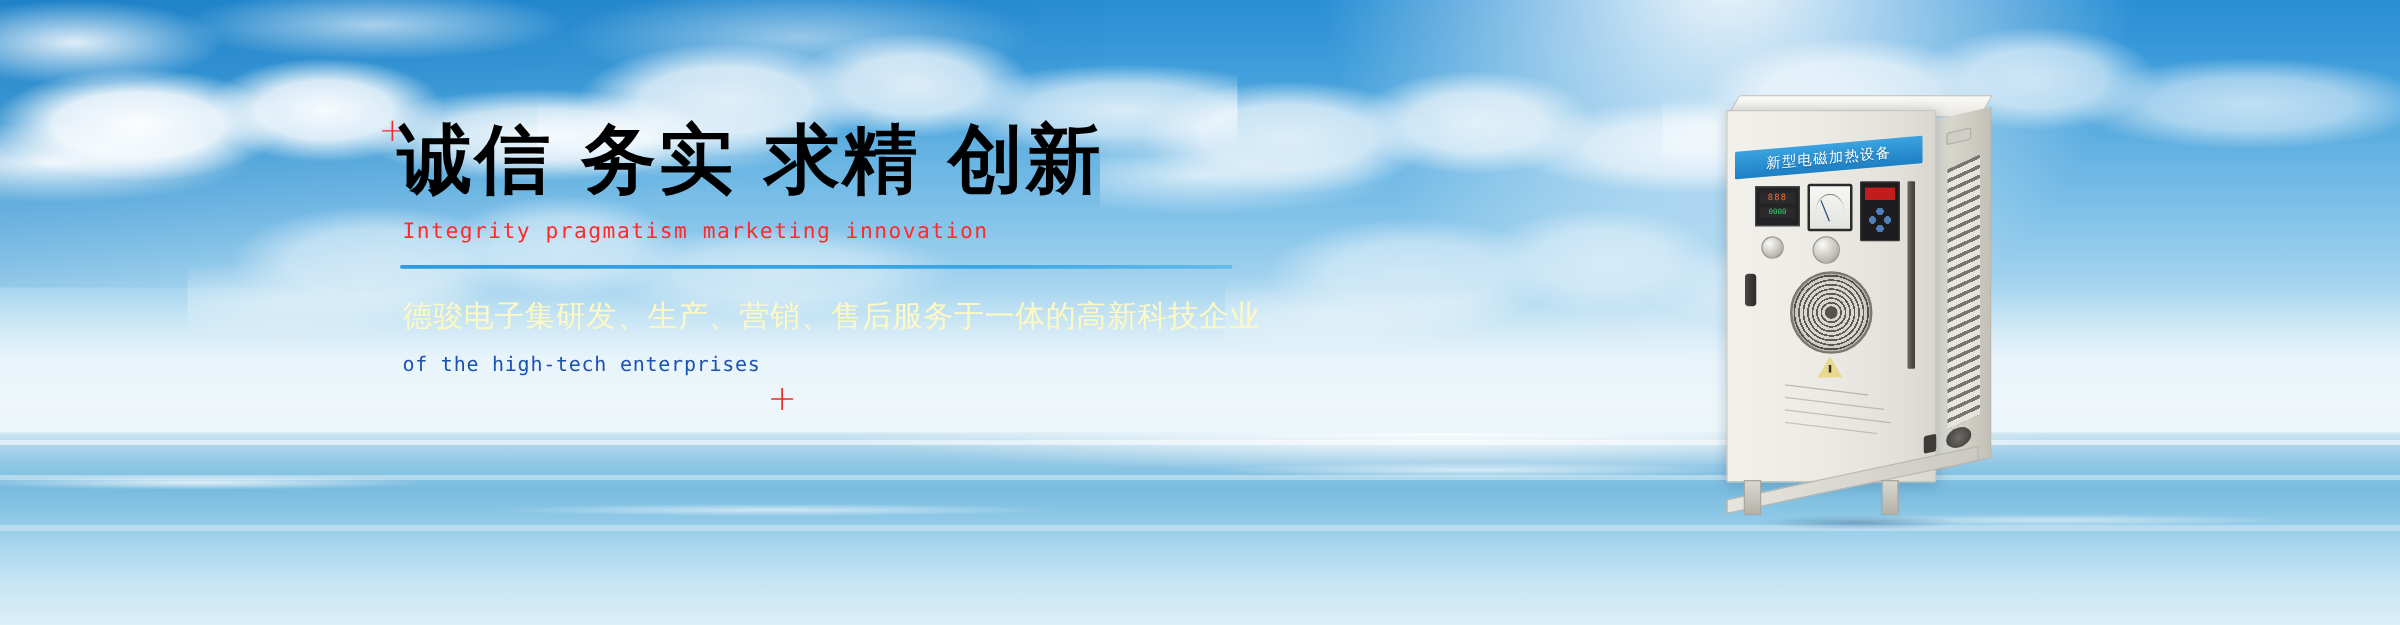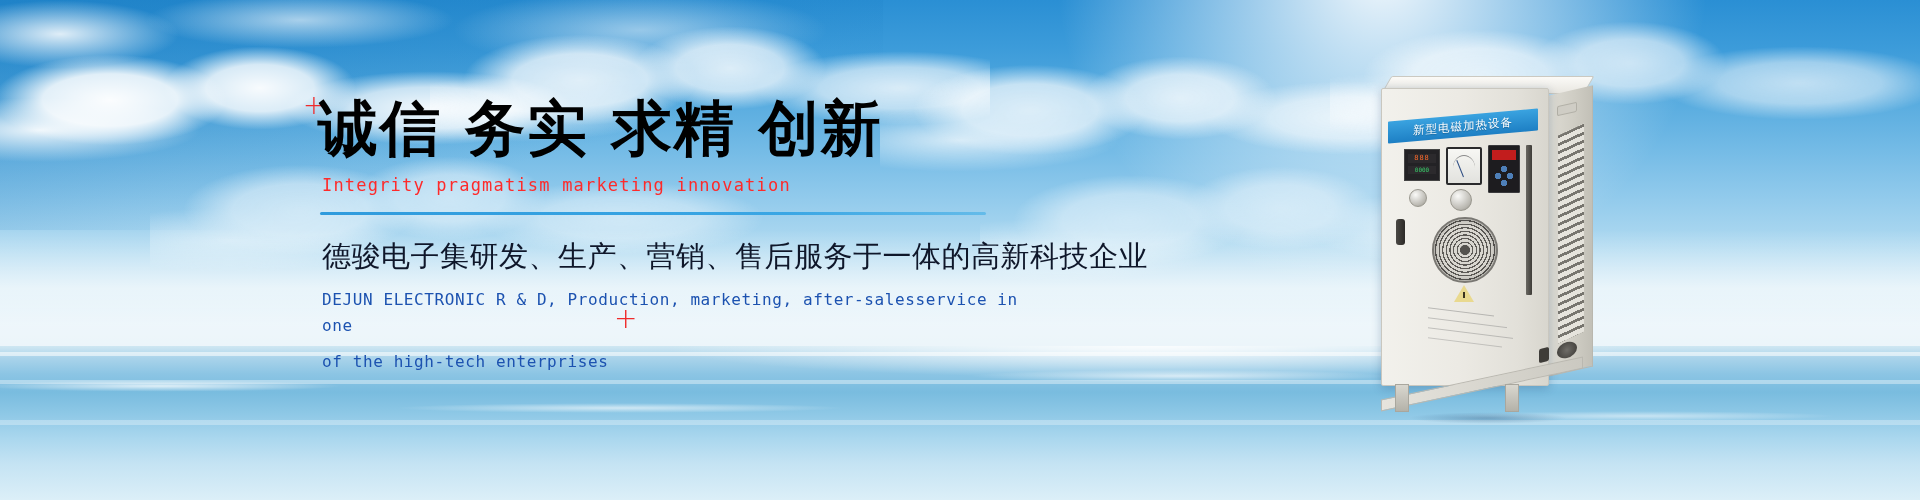--- a/index.html
+++ b/index.html
@@ -122,23 +122,23 @@
     margin:14px 0 0 4px;
     white-space:nowrap;
   }
   .rule{
     width:666px;height:3px;
     background:linear-gradient(to right,#2f9bdd,#3aa6e4 70%,#64bbe9);
     margin:17px 0 0 2px;
     border-radius:2px;
   }
   .lead{
-    color:#0f172a;
+    color:#fef9c3;
     font-family:"DejaVu Serif","Liberation Serif",serif;
-    font-size:29px;
+    font-size:24px;
     letter-spacing:.5px;
     margin:22px 0 0 4px;
     white-space:nowrap;
   }
   .lead-en{
     color:#1c52b0;
     font-family:"DejaVu Sans Mono","Liberation Mono",monospace;
     font-size:16px;
     letter-spacing:.6px;
     line-height:1.62;
@@ -358,21 +358,20 @@
   </div>
 
   <div class="plus plus-a">+</div>
   <div class="plus plus-b">+</div>
 
   <div class="copy">
     <h1 class="headline">诚信 务实 求精 创新</h1>
     <div class="headline-en">Integrity  pragmatism  marketing  innovation</div>
     <div class="rule"></div>
     <div class="lead">德骏电子集研发、生产、营销、售后服务于一体的高新科技企业</div>
-    <div class="lead-en">DEJUN ELECTRONIC R &amp; D, Production, marketing, after-salesservice in one</div>
     <div class="lead-en">of the high-tech enterprises</div>
   </div>
 
   <div class="machine">
     <div class="m-shadow"></div>
     <div class="m-top"></div>
     <div class="m-side">
       <div class="m-vents"></div>
     </div>
     <div class="m-vent-top"></div>

